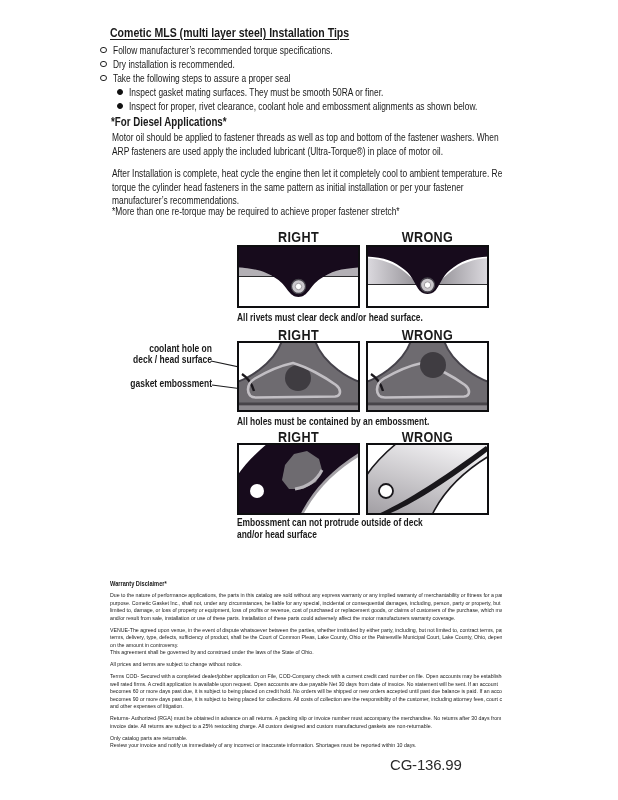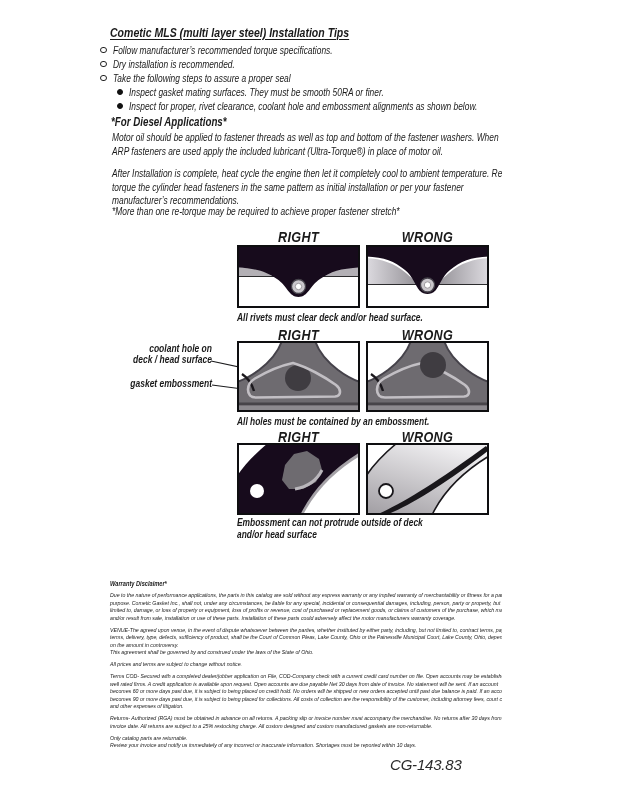--- a/index.html
+++ b/index.html
@@ -1,17 +1,17 @@
 <!DOCTYPE html>
 <html><head>
 <meta charset="utf-8">
 <style>
   html,body{margin:0;padding:0;background:#ffffff;}
   .page{position:relative;width:502px;height:800px;background:#fff;overflow:hidden;
-        font-family:"Liberation Sans", sans-serif;color:#1a1a1a;font-style:italic;}
+        font-family:"Liberation Sans", sans-serif;color:#1a1a1a;}
   .abs{position:absolute;}
   .cx{transform-origin:0 0;display:inline-block;white-space:nowrap;}
   .title{left:110px;top:25px;font-size:13.5px;font-weight:bold;
          text-decoration:underline;text-underline-offset:2px;transform:scaleX(.78);}
   .dieselh{left:111px;top:115px;font-size:12.5px;font-weight:bold;transform:scaleX(.78);}
   .bullets{left:100px;top:43px;width:520px;}
   .brow{display:flex;align-items:flex-start;height:14px;}
   .brow.sub{margin-left:17px;}
   .bmark{width:4.5px;height:4.5px;border:1px solid #222;border-radius:50%;
          margin:3.5px 6px 0 0;flex:0 0 auto;}
@@ -181,15 +181,15 @@
     <div class="wp">Due to the nature of performance applications, the parts in this catalog are sold without any express warranty or any implied warranty of merchantability or fitness for a particular purpose.  Cometic Gasket Inc., shall not, under any circumstances, be liable for any special, incidental or consequential damages, including, person, party or property, but not limited to, damage, or loss of property or equipment, loss of profits or revenue, cost of purchased or replacement goods, or claims of customers of the purchase, which may arise and/or result from sale, installation or use of these parts.  Installation of these parts could adversely affect the motor manufacturers warranty coverage.</div>
     <div class="wp">VENUE-The agreed upon venue, in the event of dispute whatsoever between the parties, whether instituted by either party, including, but not limited to, contract terms, payment terms, delivery, type, defects, sufficiency of product, shall be the Court of Common Pleas, Lake County, Ohio or the Painesville Municipal Court, Lake County, Ohio, depending on the amount in controversy.
 This agreement shall be governed by and construed under the laws of the State of Ohio.</div>
     <div class="wp">All prices and terms are subject to change without notice.</div>
     <div class="wp">Terms COD- Secured with a completed dealer/jobber application on File, COD-Company check with a current credit card number on file.  Open accounts may be established by well rated firms.  A credit application is available upon request.  Open accounts are due payable Net 30 days from date of invoice.  No statement will be sent.  If an account becomes 60 or more days past due, it is subject to being placed on credit hold.  No orders will be shipped or new orders accepted until past due balance is paid.  If an account becomes 90 or more days past due, it is subject to being placed for collections.  All costs of collection are the responsibility of the customer, including attorney fees, court costs, and other expenses of litigation.</div>
     <div class="wp">Returns- Authorized (RGA) must be obtained in advance on all returns.  A packing slip or invoice number must accompany the merchandise.  No returns after 30 days from invoice date.  All returns are subject to a 25% restocking charge.  All custom designed and custom manufactured gaskets are non-returnable.</div>
     <div class="wp">Only catalog parts are returnable.
 Review your invoice and notify us immediately of any incorrect or inaccurate information.  Shortages must be reported within 10 days.</div>
   </div>
 
-  <div class="abs footer">CG-143.83</div>
+  <div class="abs footer">CG-136.99</div>
 
 </div>
 
 </body></html>

